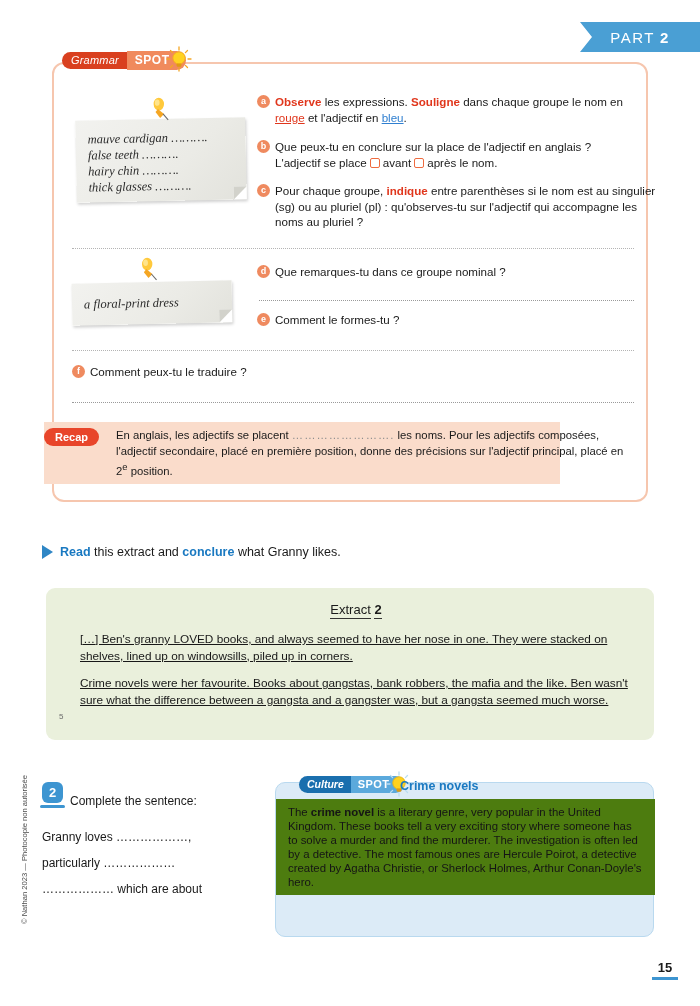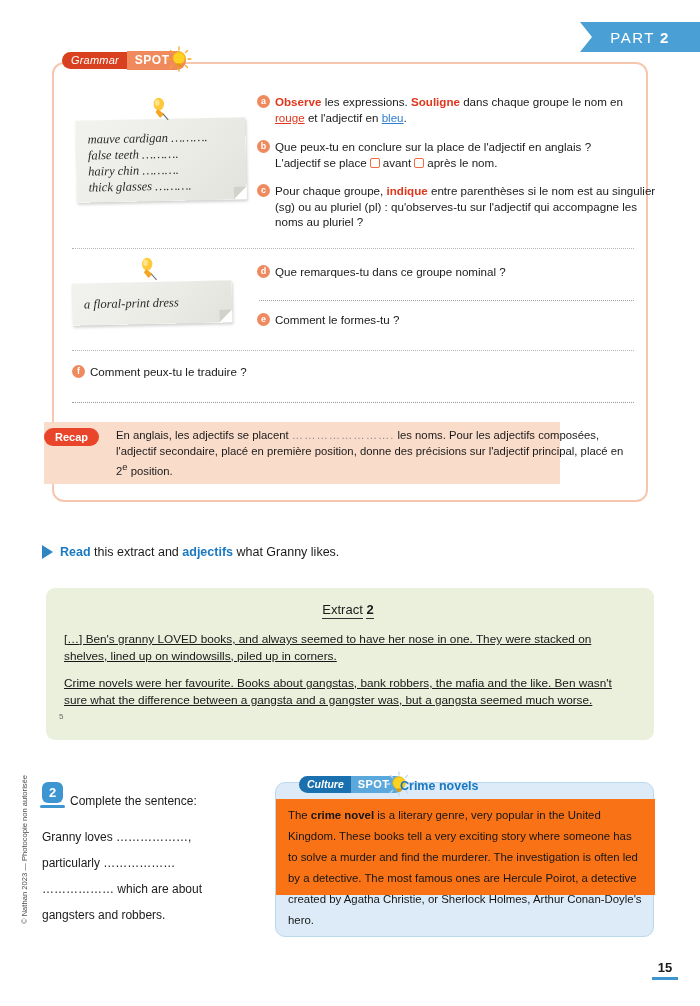--- a/index.html
+++ b/index.html
@@ -206,21 +206,21 @@
 
   
   .extract {
     position: absolute;
     left: 46px;
     top: 588px;
     width: 608px;
     height: 152px;
     background: #eaf0dc;
     border-radius: 9px;
-    padding: 14px 22px 0 18px;
+    padding: 14px 22px 0 34px;
   }
   .extract-title {
     text-align: center;
     font-size: 13px;
     margin-bottom: 14px;
   }
   .extract-title .en { border-bottom: 1.6px solid #333; padding-bottom: 1px; }
   .extract-title .num { font-weight: bold; border-bottom: 1.6px solid #333; padding-bottom: 1px;}
   .extract p {
     margin: 0 0 11px 0;
@@ -300,24 +300,24 @@
     left: 124px; top: -4px;
     font-size: 12.5px;
     font-weight: bold;
     color: #1a79c1;
   }
   .culture-text {
     position: absolute;
     left: 0; top: 16px;
     width: 379px;
     height: 96px;
-    background: #f97316;
+    background: #4d7c0f;
     padding: 6px 13px 0 12px;
     font-size: 11.4px;
-    line-height: 21px;
+    line-height: 14px;
     color: #151515;
   }
   .culture-q {
     position: absolute;
     left: 12px; bottom: 9px;
     display: flex; align-items: center; gap: 8px;
     font-size: 11.6px;
     font-weight: bold;
     color: #151515;
   }
@@ -451,21 +451,21 @@
       <span class="dots-inline">…………………….</span>
       <span>les noms. Pour les adjectifs composées,</span>
       <span>l'adjectif secondaire, placé en première position, donne des précisions sur l'adjectif principal,</span>
       <span>placé en 2</span><sup>e</sup><span> position.</span>
     </div>
   </div>
 </div>
 
 <div class="read-line">
   <span class="tri"></span>
-  <span><b class="b-blue">Read</b><span> this extract and </span><b class="b-blue">adjectifs</b><span> what Granny likes.</span></span>
+  <span><b class="b-blue">Read</b><span> this extract and </span><b class="b-blue">conclure</b><span> what Granny likes.</span></span>
 </div>
 
 <div class="extract">
   <div class="extract-title">
     <span class="en">Extract</span>
     <span class="num">2</span>
   </div>
   <p>[…] Ben's granny LOVED books, and always seemed to have her nose in one. They were stacked on shelves, lined up on windowsills, piled up in corners.</p>
   <p>Crime novels were her favourite. Books about gangstas, bank robbers, the mafia and the like. Ben wasn't sure what the difference between a gangsta and a gangster was, but a gangsta seemed much worse.</p>
   <span class="lineno" style="top:124px;">5</span>
@@ -473,21 +473,20 @@
 
 <div class="ex2">
   <div class="ex2-head">
     <span class="num-badge">2</span>
     <span class="lbl">Complete the sentence:</span>
   </div>
   <div class="ex2-body">
     <div>Granny loves ………………,</div>
     <div>particularly ………………</div>
     <div>……………… which are about</div>
-    <div>gangsters and robbers.</div>
   </div>
 </div>
 
 <div class="culture">
   <div class="cs-badge">
     <span class="c1">Culture</span>
     <span class="c2">SPOT</span>
     <svg class="bulb" style="right:-8px; top:-5px;" viewBox="0 0 26 26">
       <g stroke="#b9dcf2" stroke-width="1.3" stroke-linecap="round">
         <line x1="13" y1="1" x2="13" y2="4"></line>

